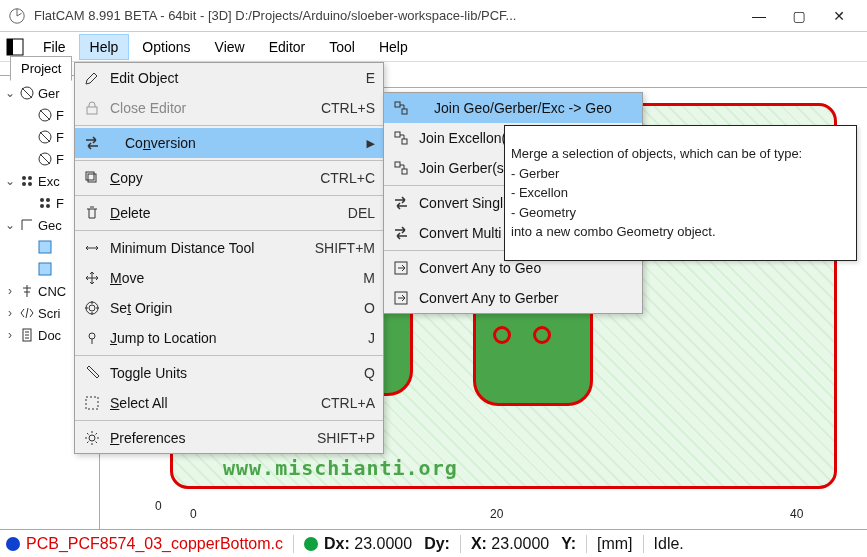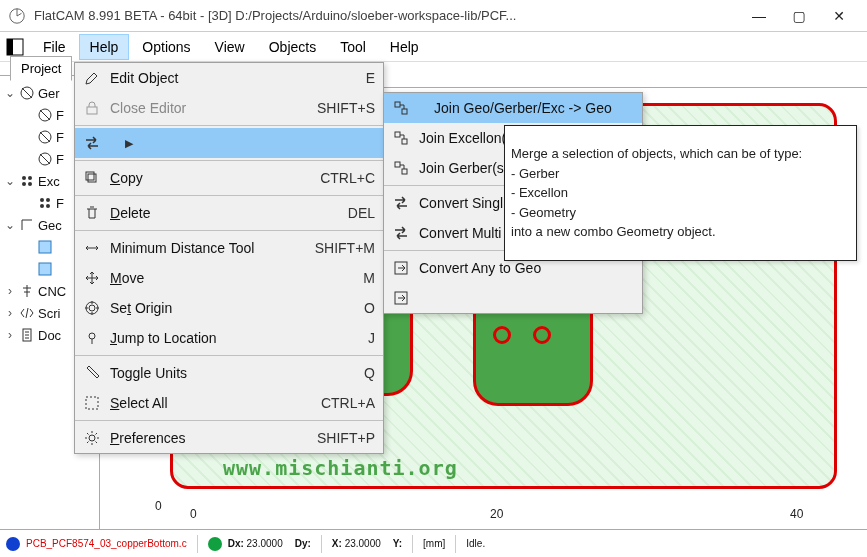--- a/index.html
+++ b/index.html
@@ -54,21 +54,21 @@
   .plotpanel .tabhead { height:26px; display:flex; align-items:center; border-bottom:1px solid #aaa; }
   .plotpanel .tabhead .tab { padding: 4px 10px; font-size: 13px; border: 1px solid #aaa; border-bottom: 1px solid #fff; background:#fff; margin-left:10px; }
   .plotcanvas { position:absolute; top:26px; left:10px; right:10px; bottom:10px; background:#fff; }
   .axis-label { position:absolute; font-size:12px; color:#222; }
   .pcb { position:absolute; left:60px; top:15px; right:20px; bottom:30px; border:3px solid #d00; border-radius:18px; background: repeating-linear-gradient(45deg,#e8f8e8 0,#e8f8e8 8px,#d8f0d8 8px,#d8f0d8 10px); overflow:hidden; }
   .trace { position:absolute; background:#4aa54a; border:3px solid #d00; }
   .pad { position:absolute; width:18px; height:18px; border-radius:50%; background:#4aa54a; border:3px solid #d00; }
   .silks { position:absolute; color:#4aa54a; font-family: monospace; font-weight:bold; }
 
   
-  .statusbar { position:absolute; bottom:0; left:0; right:0; height:28px; display:flex; align-items:center; border-top:1px solid #aaa; font-size:10px; padding:0 6px; gap:6px; }
+  .statusbar { position:absolute; bottom:0; left:0; right:0; height:28px; display:flex; align-items:center; border-top:1px solid #aaa; font-size:16px; padding:0 6px; gap:6px; }
   .statusbar .dot { width:14px; height:14px; border-radius:50%; }
   .statusbar .sep2 { width:1px; height:18px; background:#ccc; margin:0 4px; }
   .statusbar .stxt { color:#111; }
   .statusbar .red { color:#d00; }
 
   svg { display:block; }
 </style>
 </head>
 <body>
 
@@ -89,21 +89,21 @@
   <span class="monoicon">
     <svg viewBox="0 0 18 18">
         <rect x="1" y="1" width="16" height="16" fill="none" stroke="#000"></rect>
         <rect x="1" y="1" width="6" height="16" fill="#000"></rect>
       </svg>
   </span>
   <span class="menuitem">File</span>
   <span class="menuitem active">Help</span>
   <span class="menuitem">Options</span>
   <span class="menuitem">View</span>
-  <span class="menuitem">Objects</span>
+  <span class="menuitem">Editor</span>
   <span class="menuitem">Tool</span>
   <span class="menuitem">Help</span>
 </div>
 
 <div class="content">
   <div class="leftpanel">
     <div class="tabhead">
       <div class="tab">Project</div>
     </div>
     <div class="tree" id="tree">
@@ -275,29 +275,30 @@
     <span class="dkey">E</span>
     </div>
     <div class="drow disabled">
       <span class="dicon">
         <svg width="16" height="16" viewBox="0 0 16 16">
           <rect x="3" y="7" width="10" height="7" fill="none" stroke="#999"></rect>
           <path d="M5 7V5a3 3 0 016 0v2" fill="none" stroke="#999"></path>
         </svg>
       </span>
     <span class="dlabel">Close Editor</span>
-    <span class="dkey">SHIFT+S</span>
+    <span class="dkey">CTRL+S</span>
     </div>
     <div class="sep"></div>
     <div class="drow highlight">
       <span class="dicon">
         <svg width="16" height="16" viewBox="0 0 16 16">
           <path d="M2 5h10m0 0l-3-3m3 3l-3 3M14 11H4m0 0l3 3m-3-3l3-3" stroke="#333" fill="none" stroke-width="1.5"></path>
         </svg>
       </span>
+    <span class="dlabel">Co<u>n</u>version</span>
 
     <span class="arrow">▶</span>
     </div>
     <div class="sep"></div>
     <div class="drow">
       <span class="dicon">
         <svg width="16" height="16" viewBox="0 0 16 16">
           <rect x="4" y="4" width="8" height="8" fill="none" stroke="#333"></rect>
           <rect x="2" y="2" width="8" height="8" fill="none" stroke="#333"></rect>
         </svg>
@@ -445,20 +446,21 @@
       </span>
     <span class="dlabel">Convert Any to Geo</span>
     </div>
     <div class="drow">
       <span class="dicon">
         <svg width="16" height="16" viewBox="0 0 16 16">
           <rect x="2" y="2" width="12" height="12" fill="none" stroke="#333"></rect>
           <path d="M5 8h6M9 5l3 3-3 3" stroke="#333" fill="none"></path>
         </svg>
       </span>
+    <span class="dlabel">Convert Any to Gerber</span>
     </div>
   </div>
 
 <div class="tooltip">
   <div>Merge a selection of objects, which can be of type:</div>
   <div>- Gerber</div>
   <div>- Excellon</div>
   <div>- Geometry</div>
   <div>into a new combo Geometry object.</div>
 </div>

